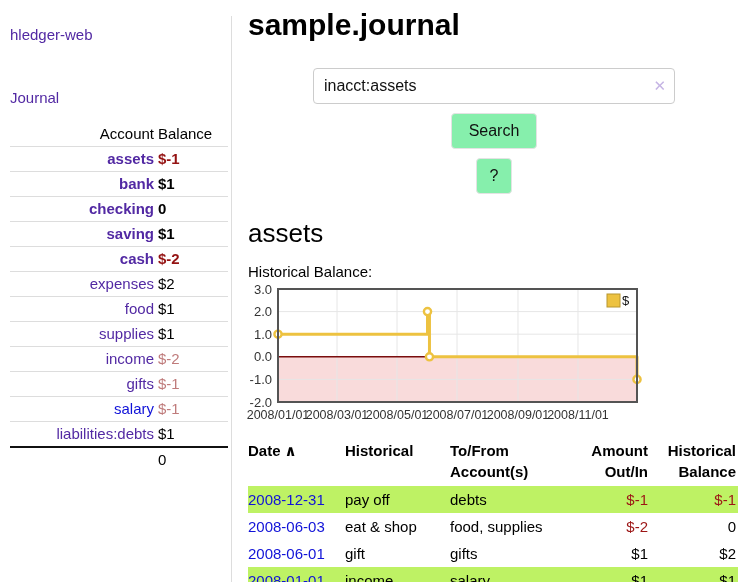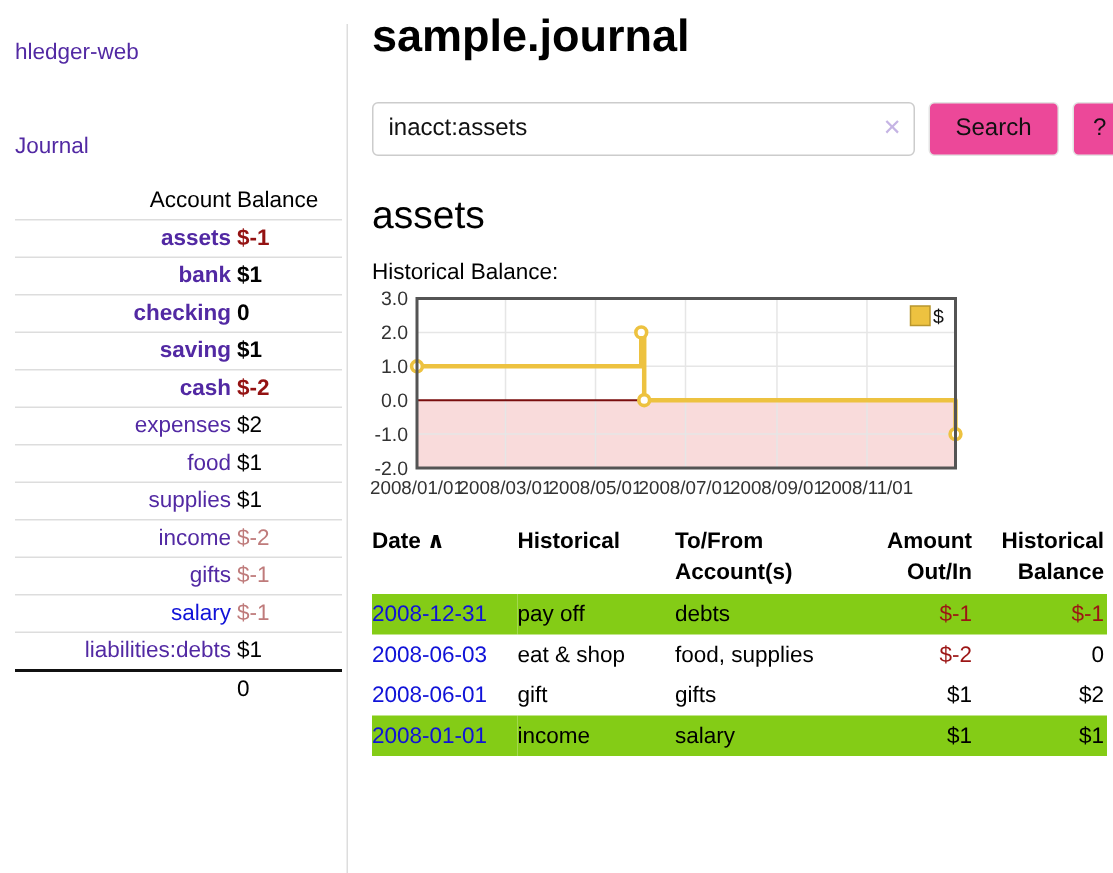--- a/index.html
+++ b/index.html
@@ -36,33 +36,33 @@
   table.accounts tr.b td.bal.neg { color:#941212; }
   table.accounts td.ind1 { padding-left:8px; }
   table.accounts td.ind2 { padding-left:17px; }
   table.accounts td.ind3 { padding-left:26px; }
   table.accounts tr.lastrow td { border-bottom:none; }
   table.accounts tr.total td { border-top:2px solid #111; border-bottom:none; }
 
   
   .main { margin-left:232px; padding:6px 2px 0 16px; }
   .page-title { font-size:30px; font-weight:700; margin:2px 0 26px 0; letter-spacing:0; }
-  .search-row { display:flex; align-items:center; gap:9px; margin-bottom:6px; }
+  .search-row { display:flex; align-items:center; gap:9px; margin-bottom:6px;flex-direction:column; }
   .search-box { position:relative; width:362px; }
   .search-input {
     width:362px; height:36px; border:1px solid #ccc; border-radius:4px;
     padding:0 30px 0 10px; font-size:16px; font-family:inherit; color:#111;
     outline:none;
   }
   .clear-x {
     position:absolute; right:9px; top:8px; color:#c5b4e4; font-size:15px;
     font-weight:700; cursor:pointer; line-height:20px;
   }
   .btn {
-    height:36px; background:#ec4899; border:1px solid #e3e3e3; border-radius:4px;
+    height:36px; background:#86efac; border:1px solid #e3e3e3; border-radius:4px;
     font-size:16px; font-family:inherit; color:#111; cursor:pointer; padding:0 17px;
   }
   .btn.help { padding:0 13px; }
   .acct-heading { font-size:26px; font-weight:400; margin:24px 0 14px 0; }
   .chart-label { font-weight:400; font-size:15px; margin:0 0 4px 0; }
   svg.chart { display:block; margin:4px 0 0 -5px; font-family:inherit; }
 
   
   table.register { border-collapse:collapse; table-layout:fixed; width:490px; margin-top:12px; }
   table.register col.r1 { width:97px; }
@@ -71,21 +71,21 @@
   table.register col.r4 { width:72px; }
   table.register col.r5 { width:88px; }
   table.register th {
     text-align:left; vertical-align:top; font-weight:700; font-size:15px;
     padding:2px 6px 4px 0; line-height:21px;
   }
   table.register th.num, table.register td.num { text-align:right; padding-right:2px; }
   table.register td {
     vertical-align:top; padding:3px 6px 3px 0; line-height:21px; font-size:15px;
   }
-  table.register tr.green td { background:#84cc16; }
+  table.register tr.green td { background:#bef264; }
   table.register td.num.neg { color:#9c1515; }
   .sort-icon { font-weight:700; margin-left:4px; }
 </style>
 </head>
 <body>
 
 <div class="sidebar">
   <a class="app-title purple">hledger-web</a>
   <a class="nav-journal purple">Journal</a>
   <table class="accounts">

